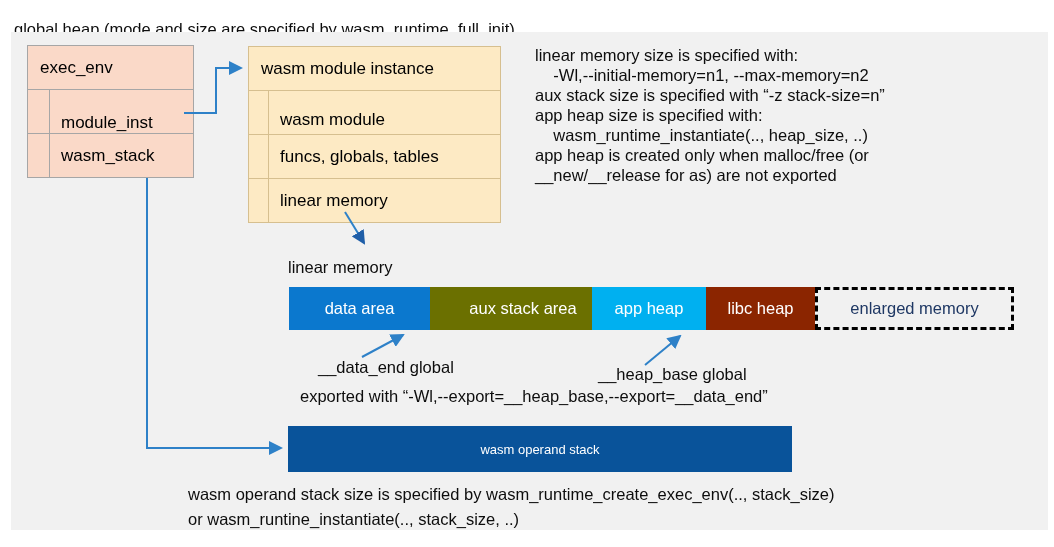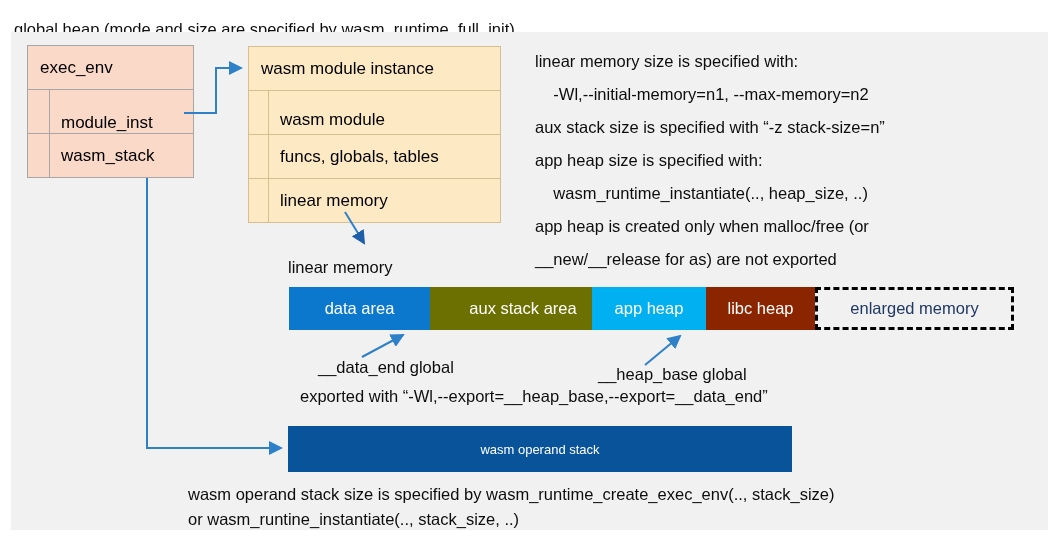--- a/index.html
+++ b/index.html
@@ -63,21 +63,21 @@
   .wmi-fill    { background: #fdeac4; border: 1px solid #d6bf8f; }
   .wmi-indent  { width: 20px; height: 100%; box-sizing: border-box;
                  border-right: 1px solid #d6bf8f; flex: 0 0 20px; }
 
   
   #info-text {
     position: absolute;
     left: 535px;
     top: 45px;
     font-size: 16.5px;
-    line-height: 33px;
+    line-height: 20px;
     color: #0d0d0d;
     white-space: pre;
   }
 
   
   #linear-memory-caption {
     position: absolute;
     left: 288px;
     top: 258px;
     font-size: 16.5px;

